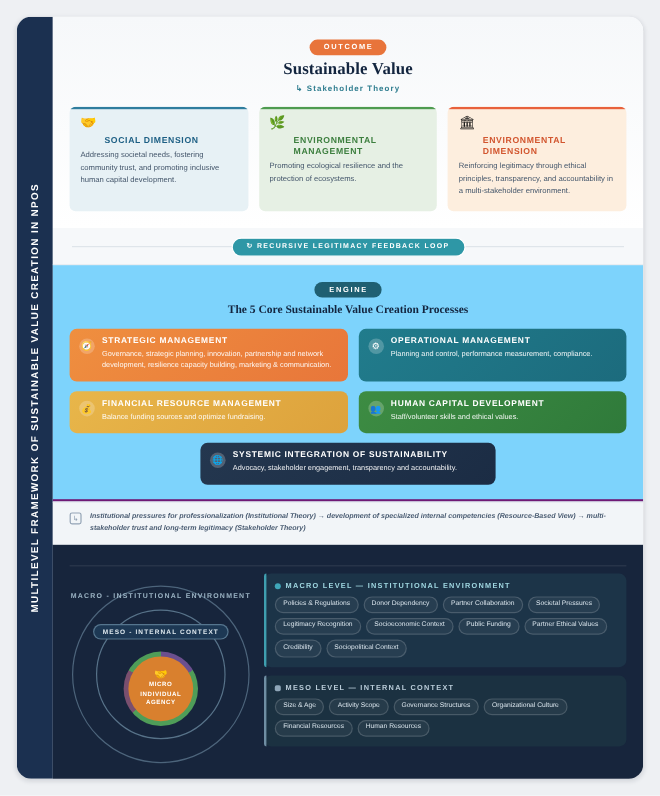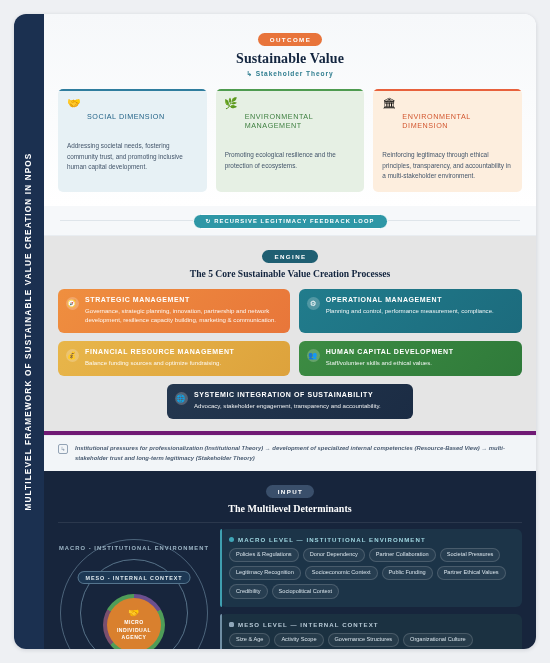--- a/index.html
+++ b/index.html
@@ -87,21 +87,21 @@
     content:""; position: absolute; left: 0; top: 0; height: 2.4px; width: 100%;
   }
   .dim-social { background: #e7f1f5; }
   .dim-social::before { background: #2f7d9e; }
   .dim-env { background: #e6f0e4; }
   .dim-env::before { background: #4e9b50; }
   .dim-inst { background: #fdeede; }
   .dim-inst::before { background: #e8613c; }
   .dim-icon { font-size: 11px; line-height: 13px; margin-bottom: 2px; }
   .dim-title {
-    font-size: 7.2px; font-weight: 400; letter-spacing: .55px; margin-bottom: 20px; padding-left: 20px;
+    font-size: 7.2px; font-weight: 700; letter-spacing: .55px; margin-bottom: 4px; padding-left: 20px;
   }
   .t-social { color: #1d5f84; }
   .t-env { color: #3d7f3f; }
   .t-inst { color: #d2562f; }
   .dim-text { font-size: 6.4px; line-height: 1.65; color: #44566b; }
 
   
   .loop-wrap {
     position: relative;
     background: #f6f8fa;
@@ -119,23 +119,23 @@
     border-radius: 9px;
     font-size: 5.8px;
     font-weight: 700;
     letter-spacing: 1.1px;
     padding: 3.5px 12px;
     border: 1.5px solid #ffffff;
   }
 
   
   .engine {
-    background: #e5e5e5;
+    background: #7dd3fc;
     border-top: 1px solid #e9edf1;
-    border-bottom: 4px solid #701a75;
+    border-bottom: 2px solid #701a75;
     padding: 9px 14px 12px 14px;
   }
   .pill-engine { background: #1f5f72; }
   .engine-title {
     font-family: "Liberation Serif", serif;
     font-weight: 700;
     color: #13253f;
     font-size: 9.6px;
     margin-top: 5px;
     margin-bottom: 10px;
@@ -381,24 +381,20 @@
           </div>
         </div>
       </div>
 
       <div class="note">
         <span class="note-ico">↳</span>
         <span class="note-text">Institutional pressures for professionalization (Institutional Theory) → development of specialized internal competencies (Resource-Based View) → multi-stakeholder trust and long-term legitimacy (Stakeholder Theory)</span>
       </div>
 
       <div class="input-sec">
-        <div class="center">
-          <span class="pill pill-input">INPUT</span>
-          <div class="input-title">The Multilevel Determinants</div>
-        </div>
         <div class="input-rule"></div>
 
         <div class="input-body">
 
           <div class="circles">
             <div class="ring ring-macro"></div>
             <div class="ring ring-meso"></div>
             <div class="lbl-macro">MACRO - INSTITUTIONAL ENVIRONMENT</div>
             <div class="lbl-meso">MESO - INTERNAL CONTEXT</div>
             <div class="core-outer">

